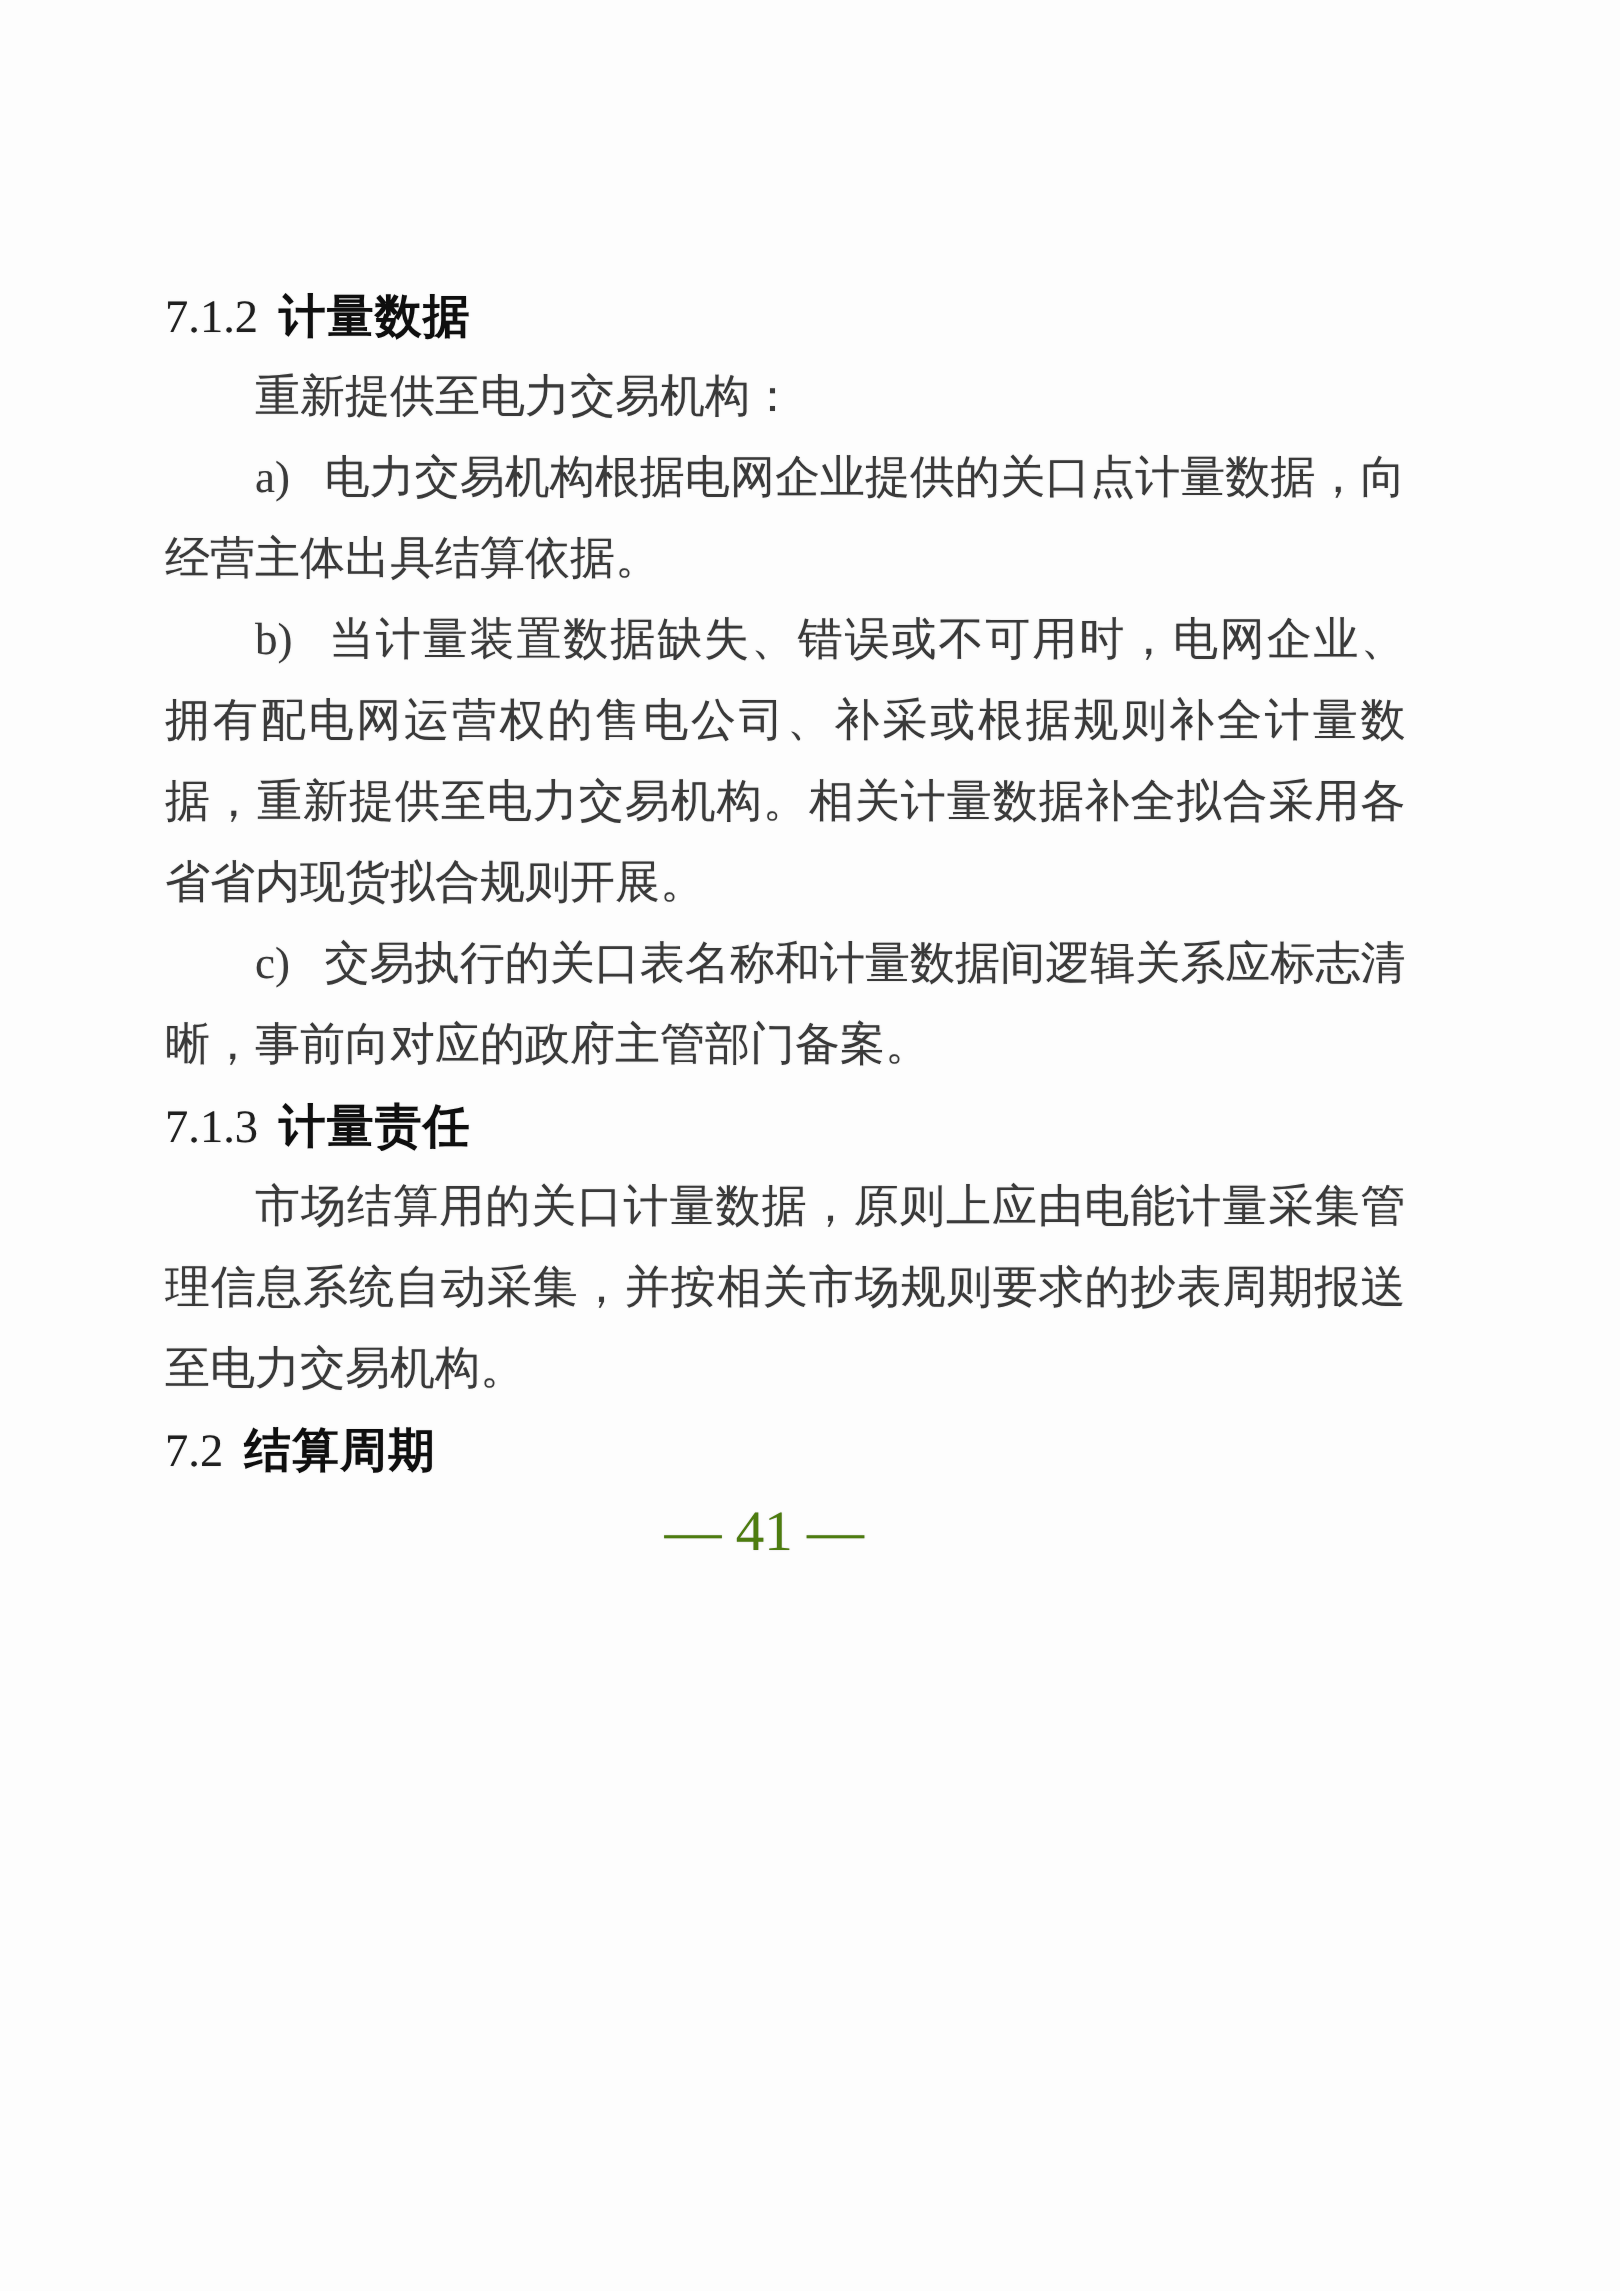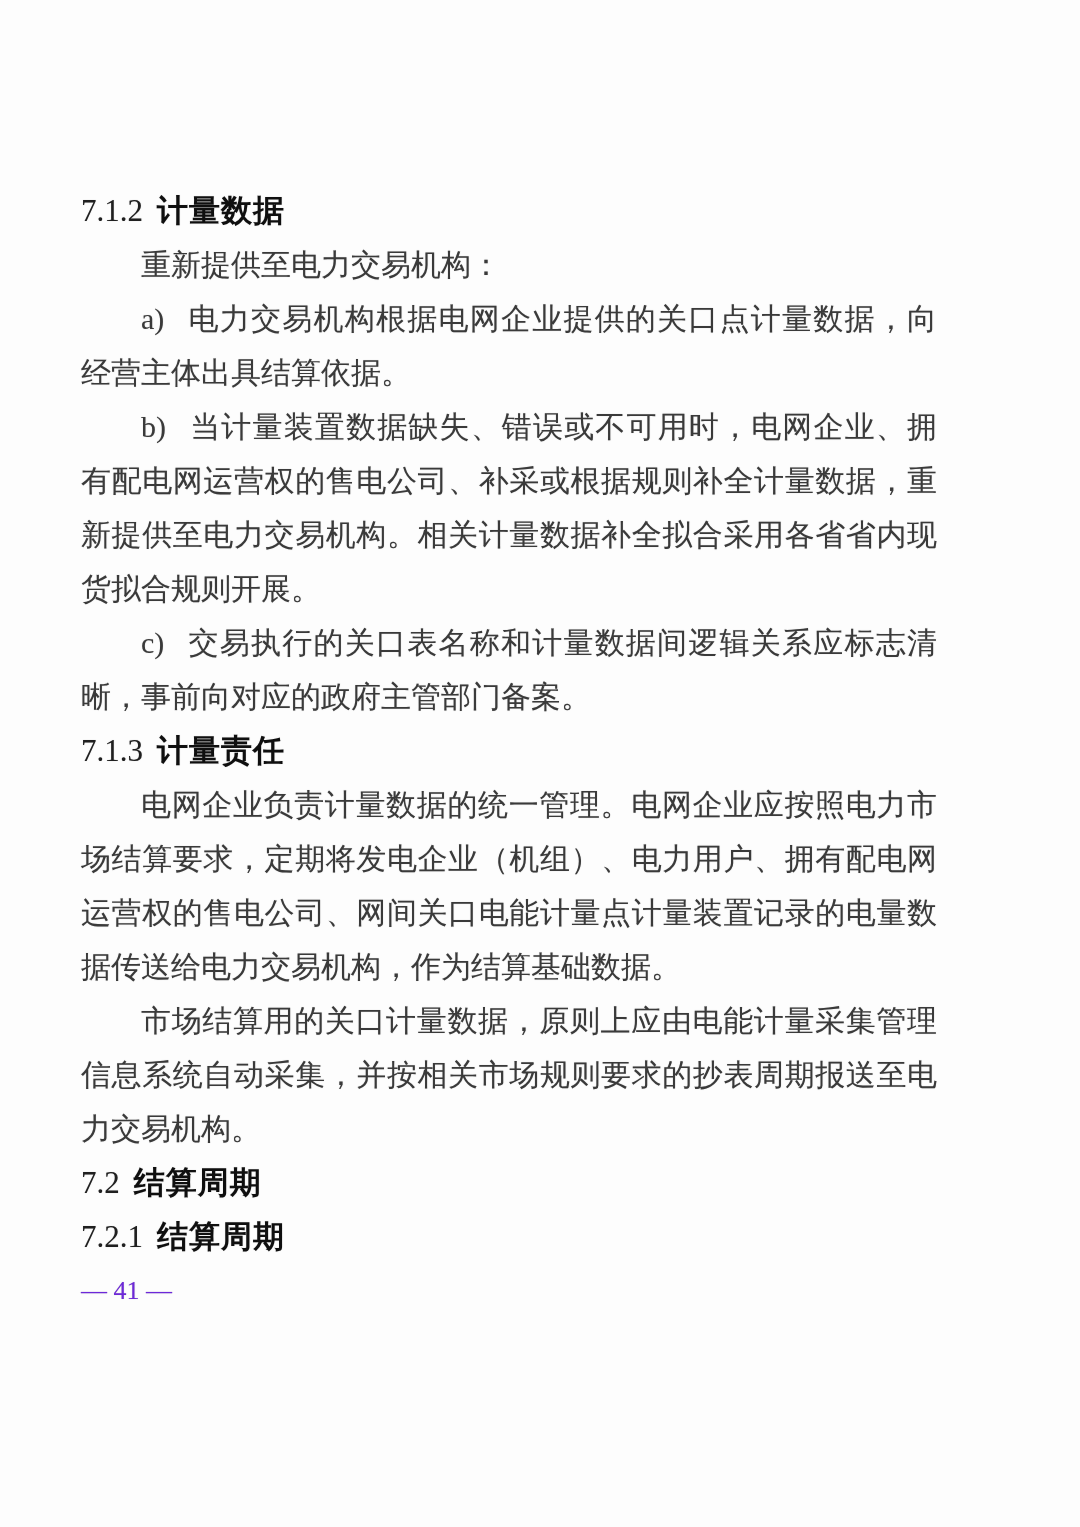--- a/index.html
+++ b/index.html
@@ -7,21 +7,21 @@
     padding: 0;
     background: #f6f6f6;
   }
   .page {
     position: relative;
     width: 1080px;
     height: 1527px;
     background: #fdfdfd;
     overflow: hidden;
     box-sizing: border-box;
-    padding: 184px 143px 0 81px;
+    padding: 184px 143px 0 110px;
   }
   .doc {
     font-family: "Liberation Serif", "DejaVu Serif", serif;
     font-size: 30px;
     line-height: 54px;
     color: #3a3a3a;
     text-align: justify;
     text-justify: inter-ideograph;
     text-shadow: 0 0 1px rgba(90,90,90,0.35);
   }
@@ -47,25 +47,25 @@
   .para {
     margin: 0;
     text-indent: 60px;
   }
   .li-label {
     margin-right: 23px;
   }
   .footer-line {
     margin: 0;
     line-height: 54px;
-    text-align: left;
+    text-align: center;
     padding-right: 28px;
     font-family: "Liberation Serif", "DejaVu Serif", serif;
-    font-size: 26px;
-    color: #6d28d9;
+    font-size: 38px;
+    color: #4d7c0f;
     text-indent: 0;
   }
 </style>
 </head>
 <body>
 
 <main class="page">
   <div class="doc">
 
     <h2 class="heading">
@@ -83,30 +83,26 @@
     </p>
 
     <p class="para">
       <span class="li-label">c)</span><span>交易执行的关口表名称和计量数据间逻辑关系应标志清晰，事前向对应的政府主管部门备案。</span>
     </p>
 
     <h2 class="heading">
       <span class="h-num">7.1.3</span><span class="h-title">计量责任</span>
     </h2>
 
-    <p class="para"><span>电网企业负责计量数据的统一管理。电网企业应按照电力市场结算要求，定期将发电企业（机组）、电力用户、拥有配电网运营权的售电公司、网间关口电能计量点计量装置记录的电量数据传送给电力交易机构，作为结算基础数据。</span></p>
 
 
     <p class="para"><span>市场结算用的关口计量数据，原则上应由电能计量采集管理信息系统自动采集，并按相关市场规则要求的抄表周期报送至电力交易机构。</span></p>
 
     <h2 class="heading">
       <span class="h-num">7.2</span><span class="h-title">结算周期</span>
     </h2>
 
-    <h2 class="heading">
-      <span class="h-num">7.2.1</span><span class="h-title">结算周期</span>
-    </h2>
 
 
     <p class="footer-line">— 41 —</p>
 
   </div>
 </main>
 
 </body></html>

